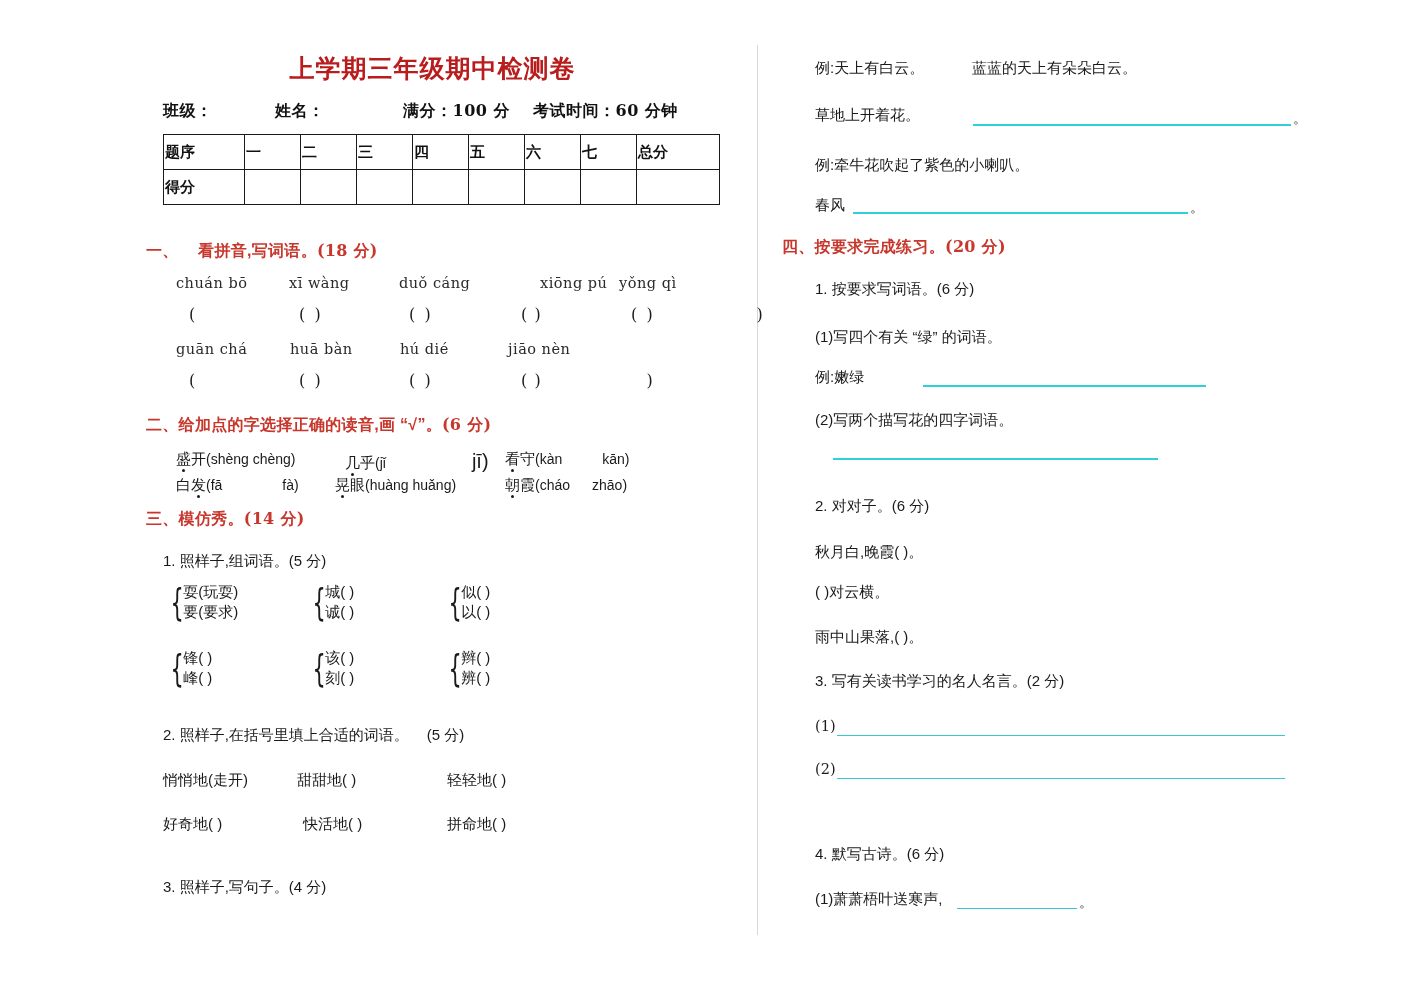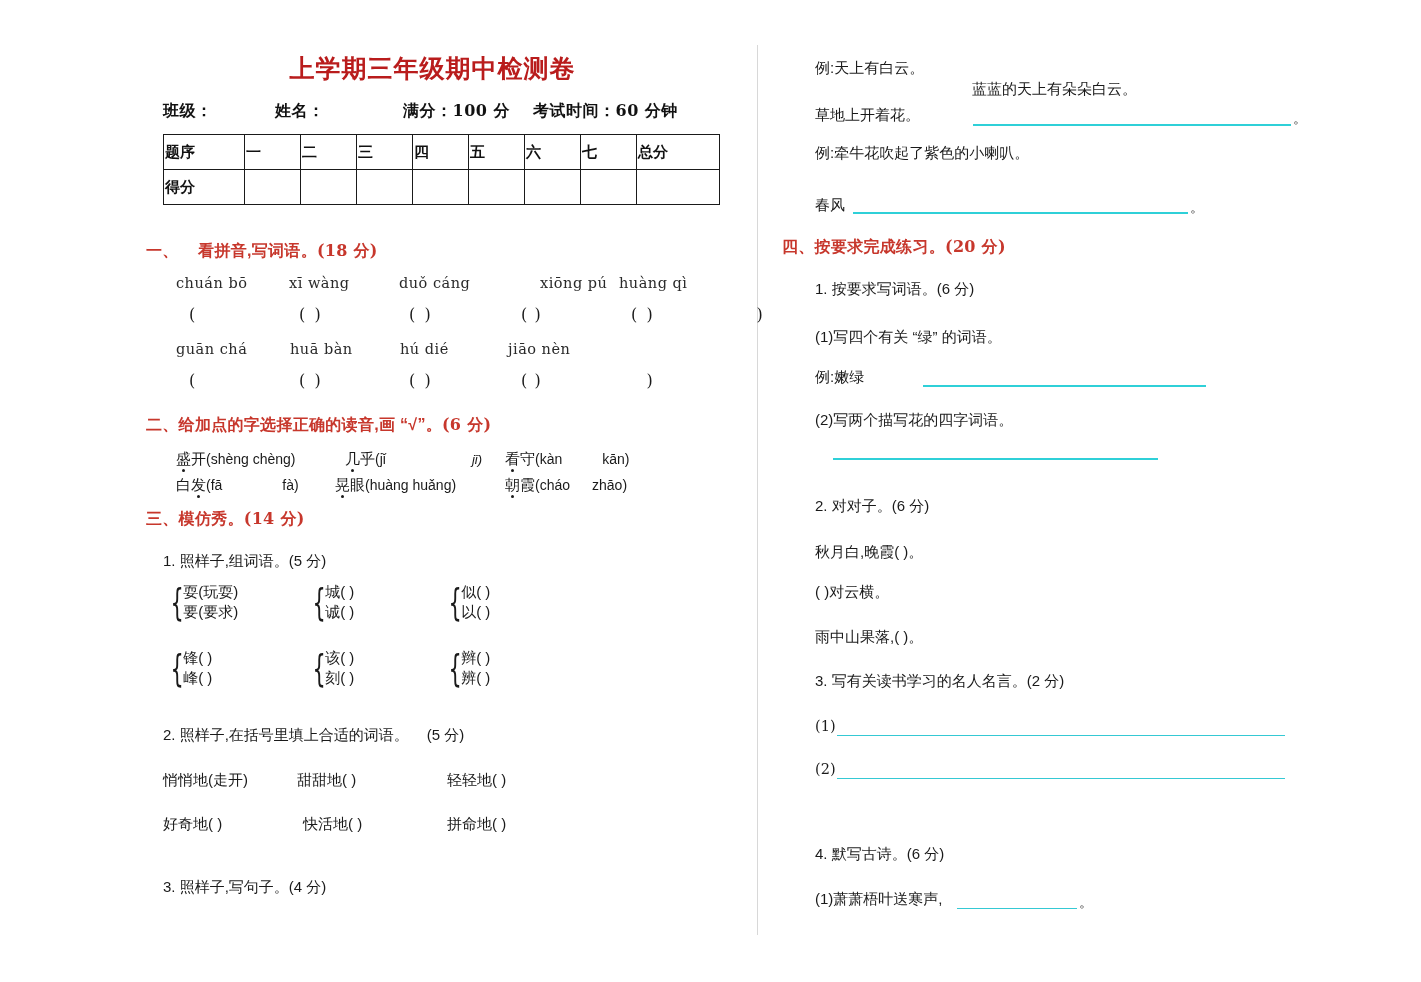--- a/index.html
+++ b/index.html
@@ -239,21 +239,21 @@
     <div class="sec-head" style="left:146px; top:241px;">
       <span>一、</span>
       <span style="display:inline-block;width:10px;"></span>
       <span>看拼音,写词语。</span><span class="pts">(18 分)</span>
     </div>
 
     <div class="py" style="left:176px; top:275px;">chuán  bō</div>
     <div class="py" style="left:289px; top:275px;">xī  wàng</div>
     <div class="py" style="left:399px; top:275px;">duǒ  cáng</div>
     <div class="py" style="left:509px; top:275px;margin-left:31px;">xiōng  pú</div>
-    <div class="py" style="left:619px; top:275px;">huàng  qì</div>
+    <div class="py" style="left:619px; top:275px;">yǒng  qì</div>
 
     <div class="paren" style="left:189px; top:305px;">(&nbsp;&nbsp;&nbsp;)</div>
     <div class="paren" style="left:299px; top:305px;">(&nbsp;&nbsp;&nbsp;)</div>
     <div class="paren" style="left:409px; top:305px;">(&nbsp;&nbsp;&nbsp;)</div>
     <div class="paren" style="left:521px; top:305px;">(&nbsp;&nbsp;&nbsp;)</div>
     <div class="paren" style="left:631px; top:305px;">(&nbsp;&nbsp;&nbsp;)</div>
 
     <div class="py" style="left:176px; top:341px;">guān  chá</div>
     <div class="py" style="left:290px; top:341px;">huā  bàn</div>
     <div class="py" style="left:400px; top:341px;">hú  dié</div>
@@ -265,21 +265,21 @@
     <div class="paren" style="left:521px; top:371px;">(&nbsp;&nbsp;&nbsp;)</div>
 
     <div class="sec-head" style="left:146px; top:415px;">
       <span>二、</span><span>给加点的字选择正确的读音,画 “√”。</span><span class="pts">(6 分)</span>
     </div>
 
     <div class="t" style="left:176px; top:450px;">
       <span class="dotchar">盛</span><span>开</span><span class="serif" style="font-size:14px;">(shèng chèng)</span>
     </div>
     <div class="t" style="left:345px; top:450px;">
-      <span class="dotchar">几</span><span>乎</span><span class="serif" style="font-size:14px;">(jǐ</span><span style="display:inline-block;width:86px;"></span><span class="serif" style="font-size:13px;font-style:italic;">jī)</span>
+      <span class="dotchar">几</span><span>乎</span><span class="serif" style="font-size:14px;">(jǐ</span><span style="display:inline-block;width:86px;"></span><span class="serif" style="font-size:20px;">jī)</span>
     </div>
     <div class="t" style="left:505px; top:450px;">
       <span class="dotchar">看</span><span>守</span><span class="serif" style="font-size:14px;">(kàn</span><span style="display:inline-block;width:40px;"></span><span class="serif" style="font-size:14px;">kān)</span>
     </div>
 
     <div class="t" style="left:176px; top:476px;">
       <span>白</span><span class="dotchar">发</span><span class="serif" style="font-size:14px;">(fā</span><span style="display:inline-block;width:60px;"></span><span class="serif" style="font-size:14px;">fà)</span>
     </div>
     <div class="t" style="left:335px; top:476px;">
       <span class="dotchar">晃</span><span>眼</span><span class="serif" style="font-size:14px;">(huàng huǎng)</span>
@@ -354,27 +354,27 @@
 
     <div class="t" style="left:163px; top:878px;">
       <span class="num">3. 照样子,写句子。</span><span class="num">(4 分)</span>
     </div>
 
   </div>
 
   <div class="col-right">
 
     <div class="t" style="left:40px; top:59px;">例:天上有白云。</div>
-    <div class="t" style="left:197px; top:59px;margin-top:21px;">蓝蓝的天上有朵朵白云。</div>
+    <div class="t" style="left:197px; top:59px;">蓝蓝的天上有朵朵白云。</div>
 
     <div class="t" style="left:40px; top:106px;">草地上开着花。</div>
     <div class="rule" style="left:198px; top:124px; width:318px;"></div>
     <div class="period" style="left:518px; top:110px;">。</div>
 
-    <div class="t" style="left:40px; top:144px;">例:牵牛花吹起了紫色的小喇叭。</div>
+    <div class="t" style="left:40px; top:156px;">例:牵牛花吹起了紫色的小喇叭。</div>
 
     <div class="t" style="left:40px; top:196px;">春风</div>
     <div class="rule" style="left:78px; top:212px; width:335px;"></div>
     <div class="period" style="left:415px; top:199px;">。</div>
 
     <div class="sec-head" style="left:7px; top:237px;">
       <span>四、</span><span>按要求完成练习。</span><span class="pts">(20 分)</span>
     </div>
 
     <div class="t" style="left:40px; top:280px;">

